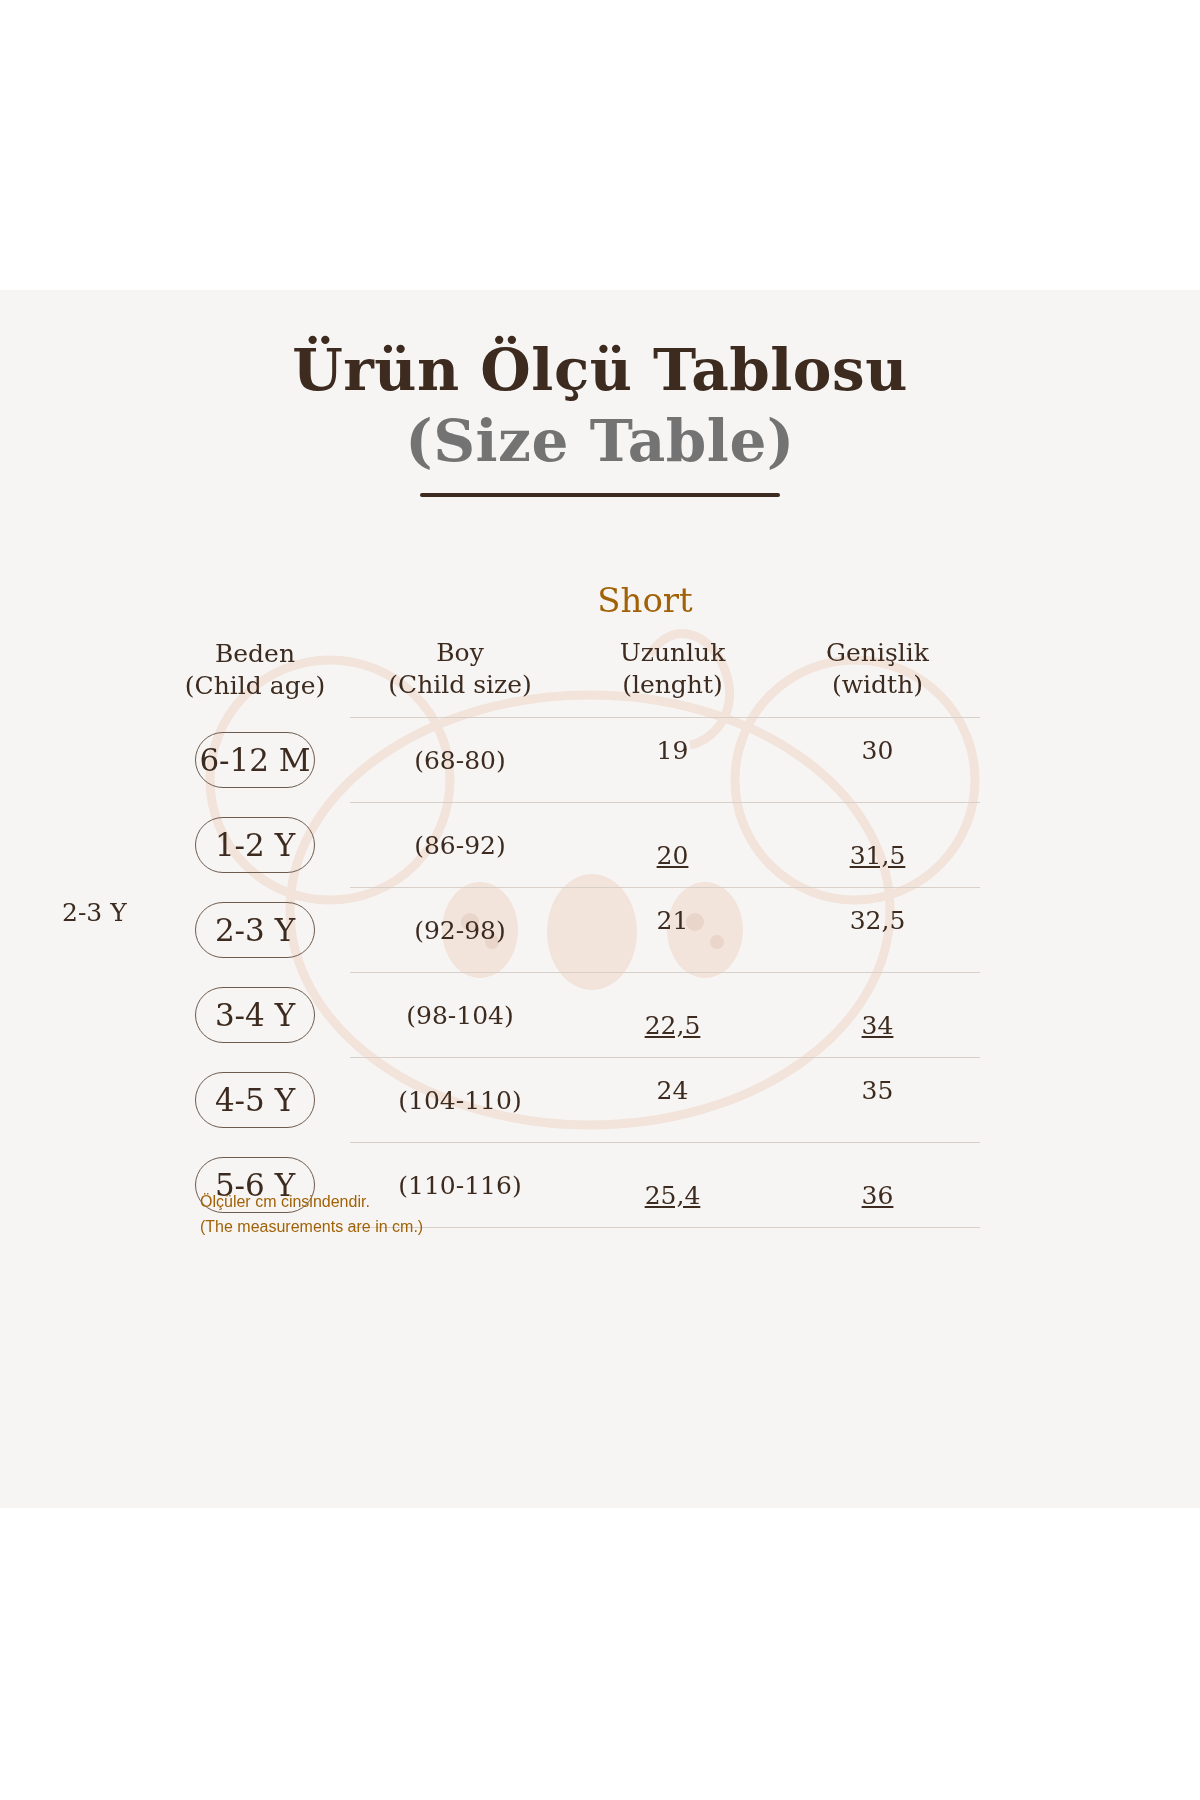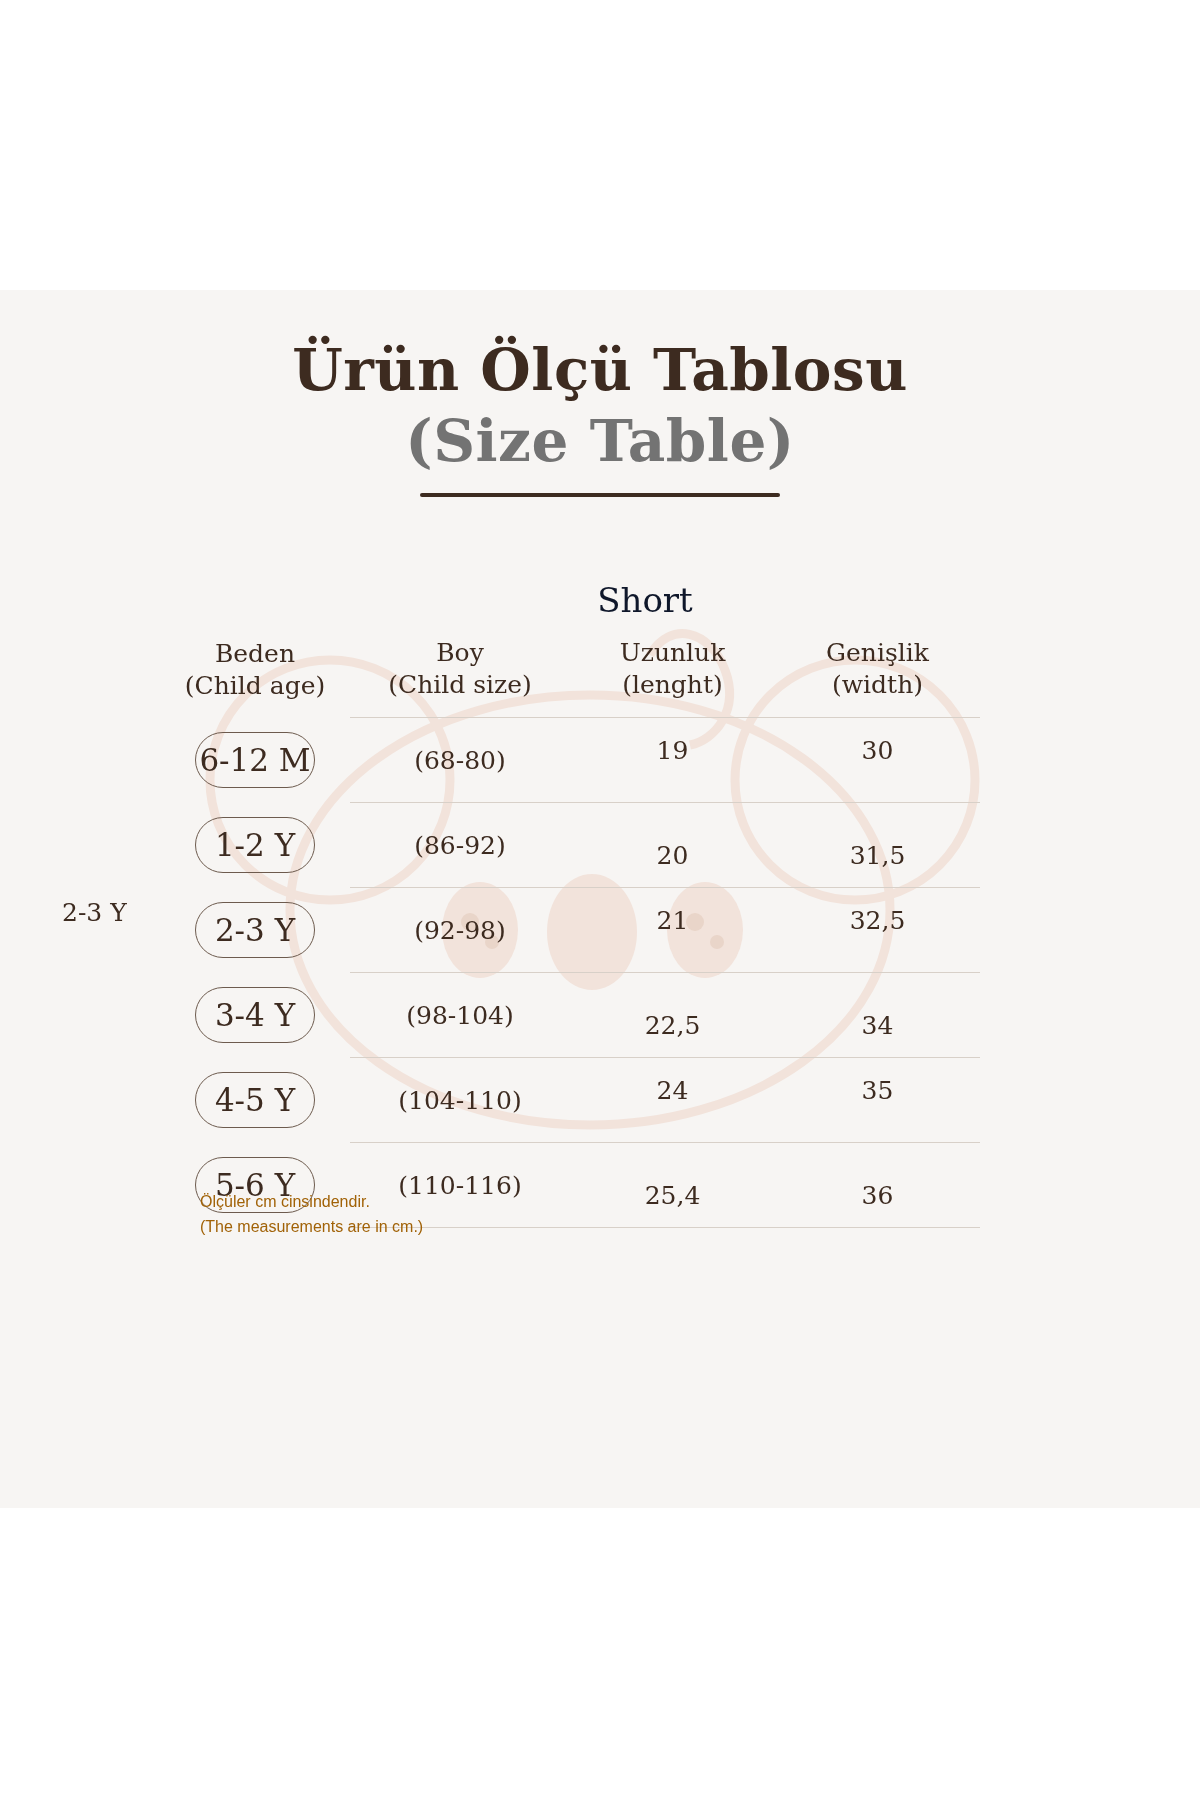--- a/index.html
+++ b/index.html
@@ -79,21 +79,21 @@
   }
 
   .subtitle {
     position: absolute;
     top: 290px;
     left: 0;
     width: 1200px;
     text-align: center;
     font-family: "DejaVu Serif", serif;
     font-size: 34px;
-    color: #0f172a;
+    color: #a16207;
   }
   .subtitle span { display: inline-block; transform: translateX(45px); }
 
   
   .table-wrap {
     position: absolute;
     left: 160px;
     top: 343px;
     width: 820px;
   }
@@ -143,21 +143,21 @@
     border-radius: 30px;
     padding: 9px 0;
     width: 118px;
     font-size: 31px;
     color: #3d2b20;
     background: transparent;
   }
 
   
   .nudge-up { position: relative; top: -10px; }
-  .nudge-down { position: relative; top: 10px; }
+  .nudge-down { position: relative; top: 10px; text-decoration: underline; }
 
   .left-note {
     position: absolute;
     left: 62px;
     top: 608px;
     font-family: "DejaVu Serif", serif;
     font-size: 25px;
     color: #3d2b20;
   }
 

